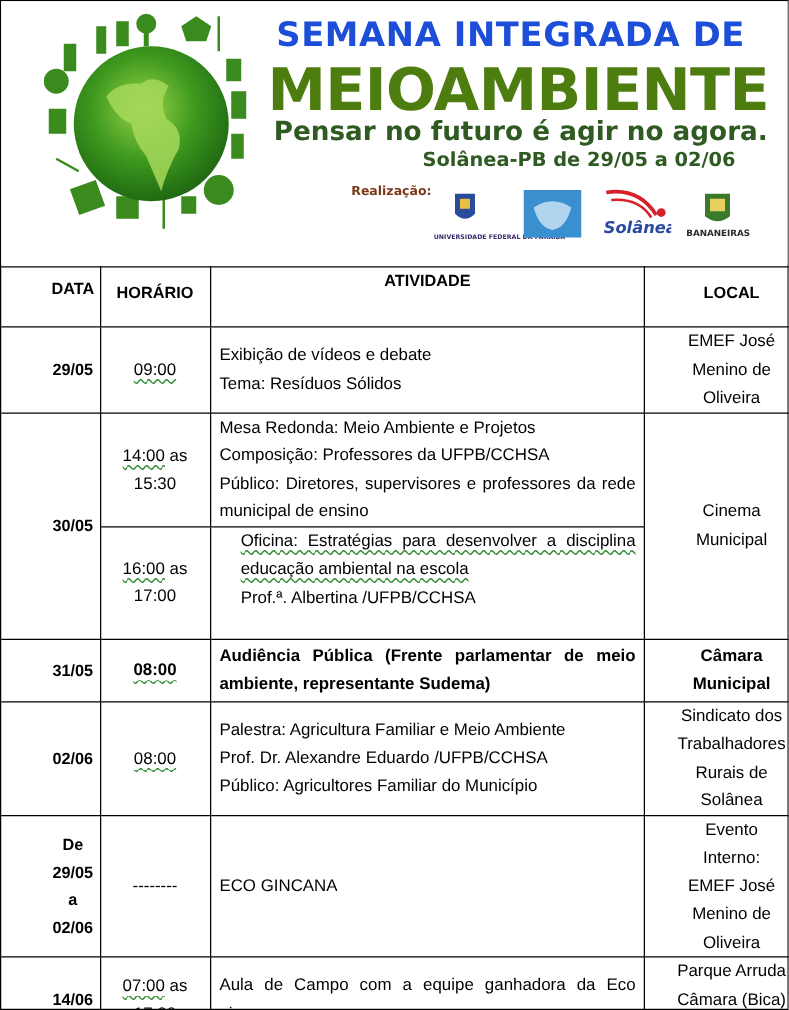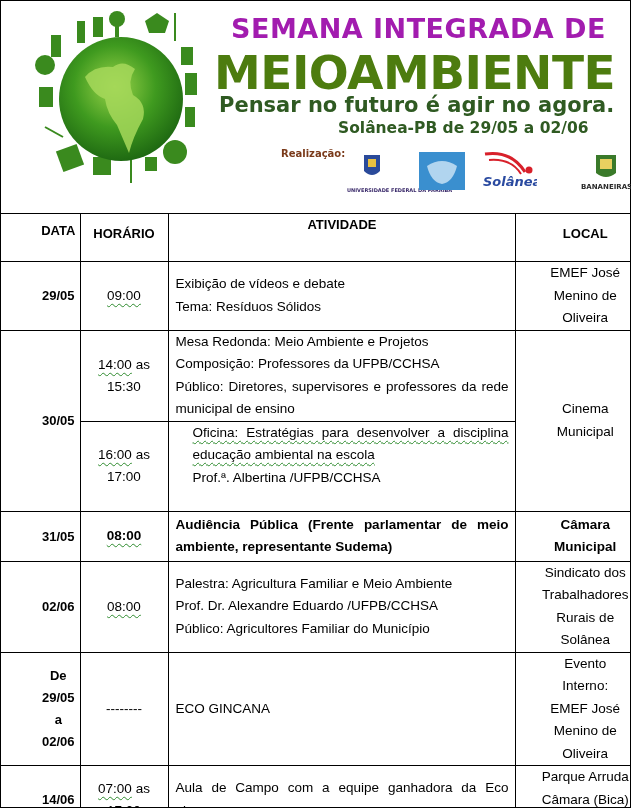--- a/index.html
+++ b/index.html
@@ -1,29 +1,29 @@
 <!DOCTYPE html>
 <html><head>
 <meta charset="utf-8">
 <style>
   * { box-sizing: border-box; margin: 0; padding: 0; }
   body { width: 631px; height: 808px; background: #fff; font-family: "DejaVu Sans", sans-serif; overflow: hidden; position: relative; }
   .page { position: absolute; left: 0; top: 0; width: 631px; height: 808px; border: 1px solid #000; background: #fff; }
   .banner { position: absolute; left: 0; top: 0; width: 629px; height: 211px; background: #fff; }
   .globe-wrap { position: absolute; left: 34px; top: 6px; width: 168px; height: 180px; }
-  .t1 { position: absolute; left: 230px; top: 12px; font-family: "DejaVu Sans", sans-serif; font-weight: bold; font-size: 27px; color: #a21caf; letter-spacing: 0.5px; white-space: nowrap; }
+  .t1 { position: absolute; left: 220px; top: 12px; font-family: "DejaVu Sans", sans-serif; font-weight: bold; font-size: 27px; color: #1d4ed8; letter-spacing: 0.5px; white-space: nowrap; }
   .t2 { position: absolute; left: 213px; top: 44px; font-family: "DejaVu Sans", sans-serif; font-weight: bold; font-size: 47px; color: #4d7c0f; letter-spacing: -0.5px; white-space: nowrap; }
   .t3 { position: absolute; left: 218px; top: 92px; font-family: "DejaVu Sans", sans-serif; font-weight: bold; font-size: 21px; color: #2f5a22; white-space: nowrap; }
   .t4 { position: absolute; left: 337px; top: 118px; font-family: "DejaVu Sans", sans-serif; font-weight: bold; font-size: 15.5px; color: #2f5a22; white-space: nowrap; }
   .real { position: absolute; left: 280px; top: 147px; font-family: "DejaVu Sans", sans-serif; font-weight: bold; font-size: 10px; color: #7a3a1a; }
   .logo { position: absolute; }
   .logo-ufpb { left: 346px; top: 152px; width: 50px; height: 40px; }
   .logo-ccsa { left: 418px; top: 151px; width: 46px; height: 38px; background: #3a8fcf; }
   .logo-sol { left: 480px; top: 149px; width: 56px; height: 40px; }
-  .logo-ban { left: 548px; top: 150px; width: 50px; height: 40px; margin-left: 32px; }
+  .logo-ban { left: 548px; top: 150px; width: 50px; height: 40px; }
   .logo-cap { font-family: "DejaVu Sans", sans-serif; font-size: 5px; color: #3a2a6a; font-weight: bold; text-align: center; position: absolute; left: 0; right: 0; bottom: 0; white-space: nowrap; }
 
   table.sched { position: absolute; left: 0; top: 212px; width: 630px; border-collapse: collapse; font-family: "Liberation Sans", sans-serif; font-size: 13.5px; color: #000; }
   table.sched td, table.sched th { border: 1.5px solid #000; vertical-align: middle; }
   table.sched tr:first-child th { border-top: 1.5px solid #000; }
   table.sched td:first-child, table.sched th:first-child { border-left: none; }
   table.sched td:last-child, table.sched th:last-child { border-right: none; padding-left: 24px; }
   th { font-weight: bold; text-align: center; vertical-align: top !important; padding-top: 9px; font-size: 13px; }
   .c-date { width: 79px; text-align: center; font-weight: bold; font-size: 13px; padding-left: 36px; }
   .c-time { width: 88px; text-align: center; line-height: 22px; }

